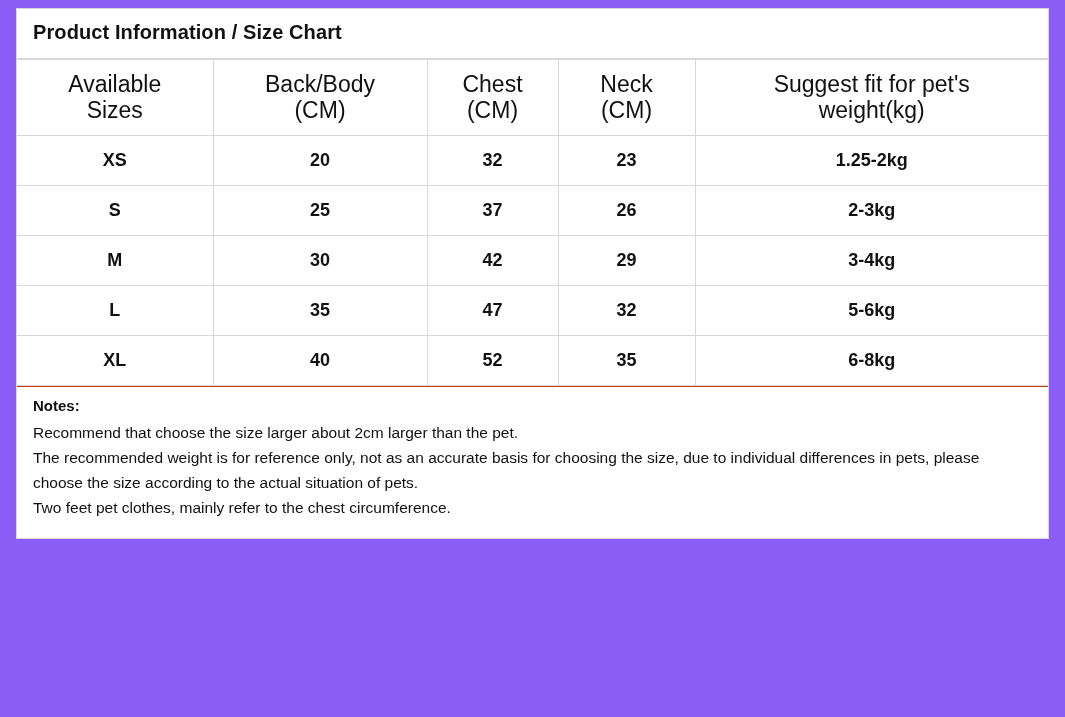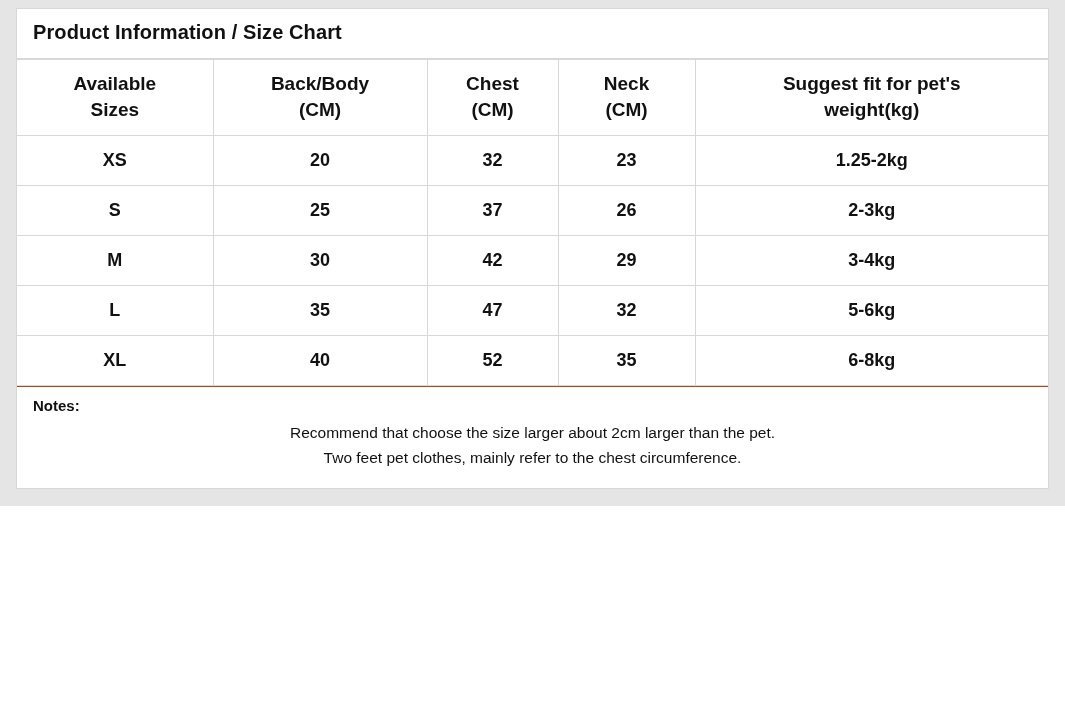--- a/index.html
+++ b/index.html
@@ -10,23 +10,23 @@
   body {
     width: 1065px;
     height: 717px;
     font-family: "Liberation Sans", sans-serif;
     color: #111111;
     overflow: hidden;
   }
   .page {
     box-sizing: border-box;
     width: 1065px;
-    height: 506px;
+    height: 717px;
     padding: 8px 28px 8px 16px;
-    background: #e5e5e5;
+    background: #8b5cf6;
   }
   .card {
     box-sizing: border-box;
     width: 1033px;
     border: 1px solid #d8d8d8;
     background: #ffffff;
   }
   .card-title {
     box-sizing: border-box;
     padding: 12px 16px 14px 16px;
@@ -42,22 +42,22 @@
     table-layout: fixed;
   }
   table.size-chart th,
   table.size-chart td {
     border: 1px solid #d8d8d8;
     text-align: center;
     vertical-align: middle;
     color: #111111;
   }
   table.size-chart th {
-    font-size: 19px;
-    font-weight: bold;
+    font-size: 23px;
+    font-weight: normal;
     line-height: 26px;
     padding: 11px 4px 12px 4px;
   }
   table.size-chart td {
     font-size: 18px;
     font-weight: bold;
     padding: 14px 4px 14px 4px;
   }
   table.size-chart tr td:first-child,
   table.size-chart tr th:first-child {
@@ -81,21 +81,20 @@
   .notes-title {
     font-size: 15px;
     font-weight: bold;
     color: #111111;
     margin: 0 0 6px 0;
   }
   .notes-line {
     font-size: 15.5px;
     line-height: 25px;
     color: #111111;
-    text-align: center;
   }
   .th-line { display: block; }
 </style>
 </head>
 <body>
 
 <div class="page">
   <div class="card">
 
     <div class="card-title">Product Information / Size Chart</div>
@@ -167,17 +166,18 @@
           <td>52</td>
           <td>35</td>
           <td>6-8kg</td>
         </tr>
       </tbody>
     </table>
 
     <div class="notes">
       <div class="notes-title">Notes:</div>
       <div class="notes-line">Recommend that choose the size larger about 2cm larger than the pet.</div>
+      <div class="notes-line">The recommended weight is for reference only, not as an accurate basis for choosing the size, due to individual differences in pets, please choose the size according to the actual situation of pets.</div>
       <div class="notes-line">Two feet pet clothes, mainly refer to the chest circumference.</div>
     </div>
 
   </div>
 </div>
 
 </body></html>

